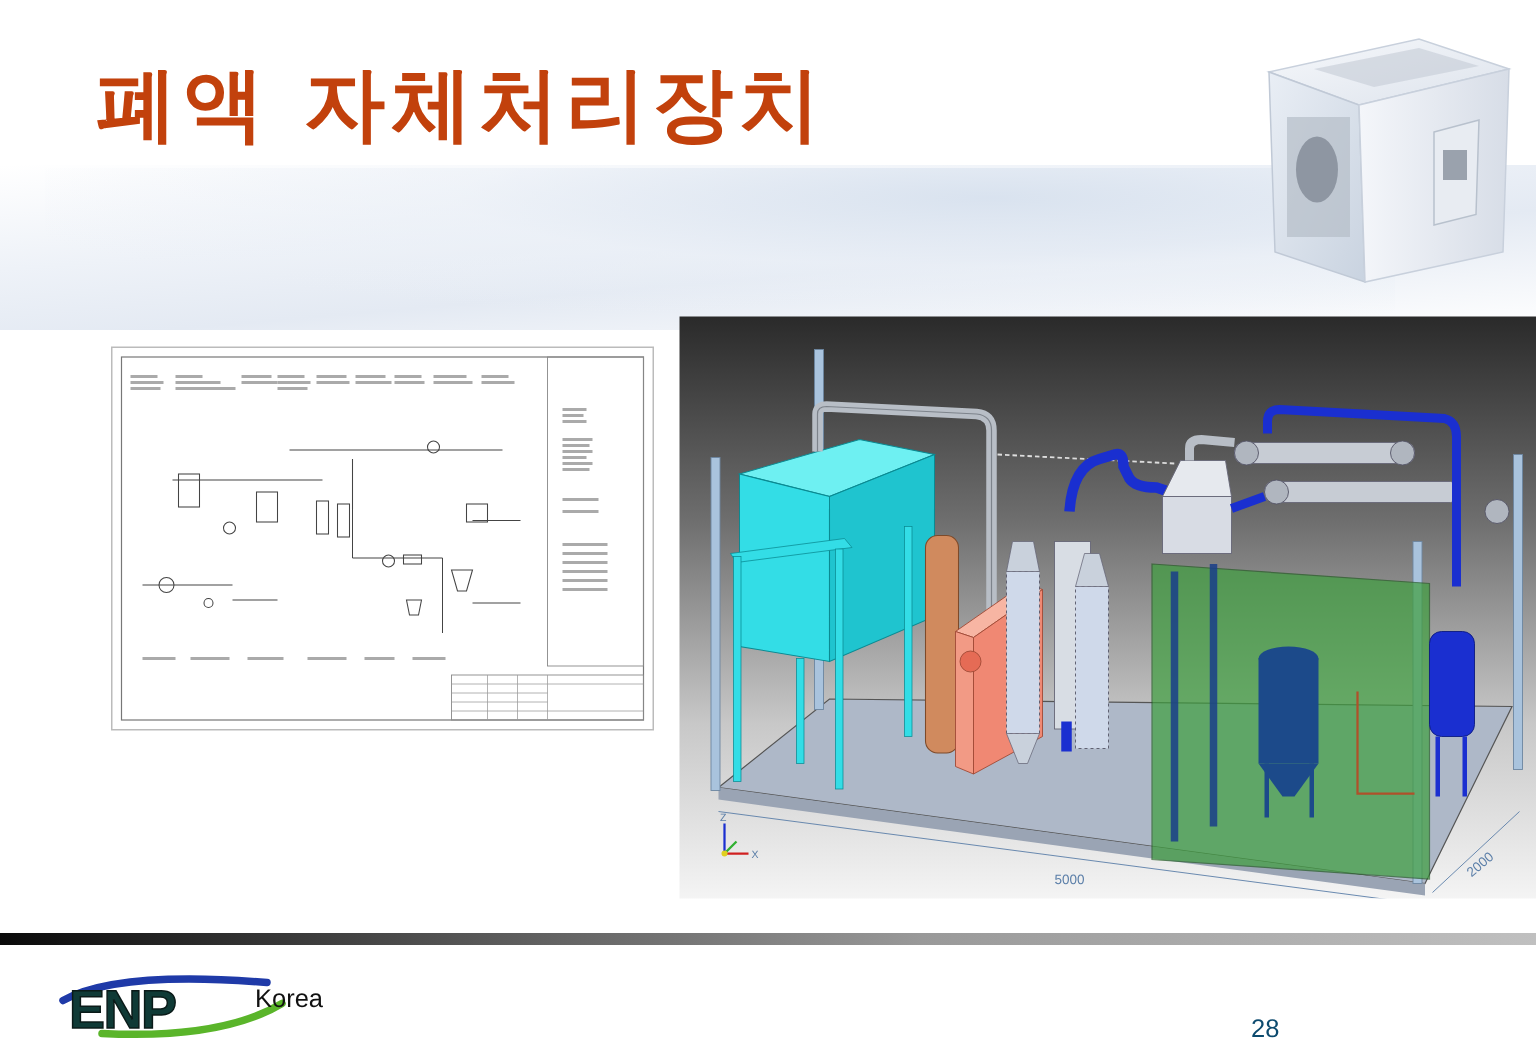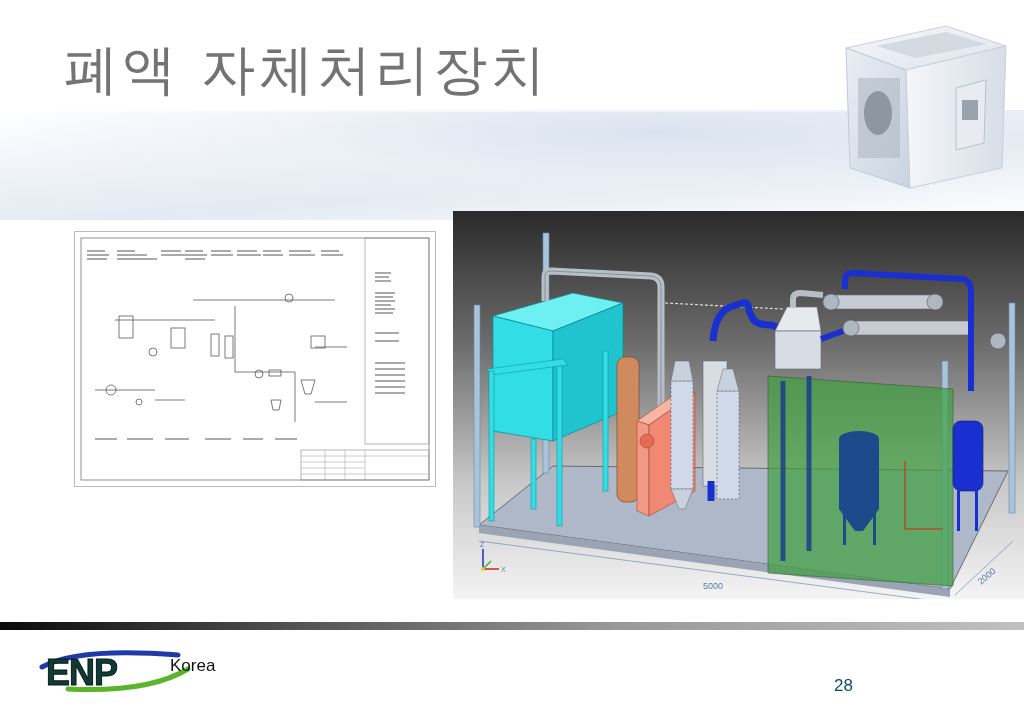--- a/index.html
+++ b/index.html
@@ -1,21 +1,21 @@
 <!DOCTYPE html>
 <html><head>
 <meta charset="utf-8">
 <style>
   html, body { margin:0; padding:0; }
   body { width:1024px; height:708px; position:relative; overflow:hidden; background:#ffffff; font-family:"DejaVu Sans", sans-serif; }
   .swoosh { position:absolute; left:0; top:110px; width:1024px; height:110px;
     background: linear-gradient(175deg, rgba(255,255,255,0) 0%, #eef2f8 35%, #e4eaf3 60%, #ffffff 100%); }
   .swoosh2 { position:absolute; left:30px; top:112px; width:900px; height:100px;
     background: radial-gradient(ellipse at 70% 20%, rgba(215,225,238,0.9) 0%, rgba(235,240,247,0.6) 40%, rgba(255,255,255,0) 75%); }
-  .title { position:absolute; left:64px; top:34px; font-size:54px; color:#737373; letter-spacing:4px; font-family:"DejaVu Sans", sans-serif; font-weight:normal; white-space:nowrap; }
+  .title { position:absolute; left:64px; top:34px; font-size:54px; color:#c2410c; letter-spacing:4px; font-family:"DejaVu Sans", sans-serif; font-weight:bold; white-space:nowrap; }
   .cube { position:absolute; left:836px; top:18px; width:180px; height:190px; }
   .pid { position:absolute; left:74px; top:231px; width:360px; height:254px; background:#fff; border:1px solid #bbb; }
   .render { position:absolute; left:453px; top:211px; width:571px; height:388px; overflow:hidden;
     background: linear-gradient(180deg, #2a2a2a 0%, #6e6e6e 35%, #c8c8c8 70%, #f4f4f4 100%); }
   .bar { position:absolute; left:0; top:622px; width:1024px; height:8px;
     background: linear-gradient(90deg, #0a0a0a 0%, #555 30%, #999 60%, #c0c0c0 100%); }
   .logo { position:absolute; left:38px; top:645px; width:200px; height:50px; }
   .pagenum { position:absolute; left:834px; top:676px; font-size:17px; color:#0c4a6e; font-family:"Liberation Sans", sans-serif; }
   .dim-label { font-family:"Liberation Sans", sans-serif; font-size:9px; fill:#5a7ea8; }
 </style>

